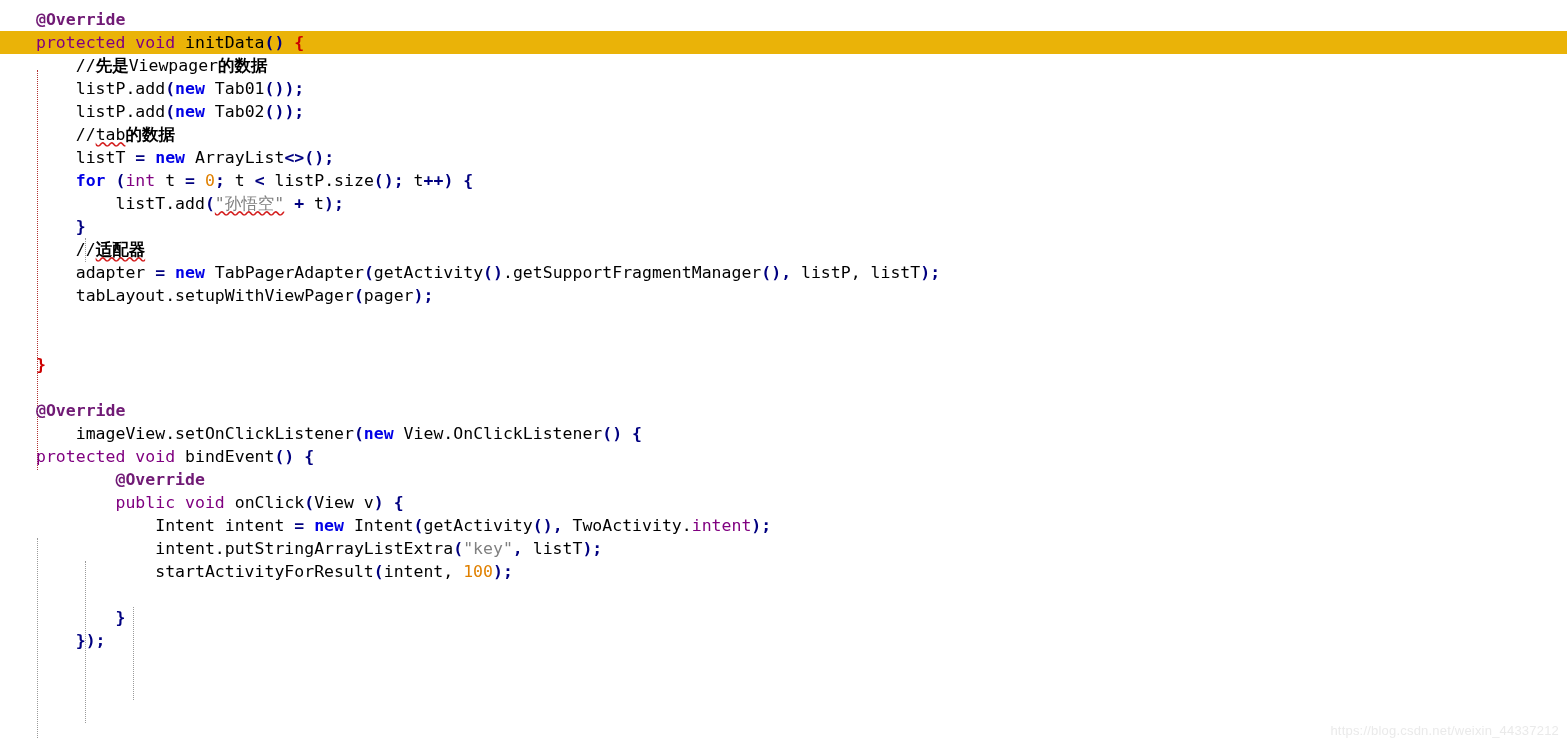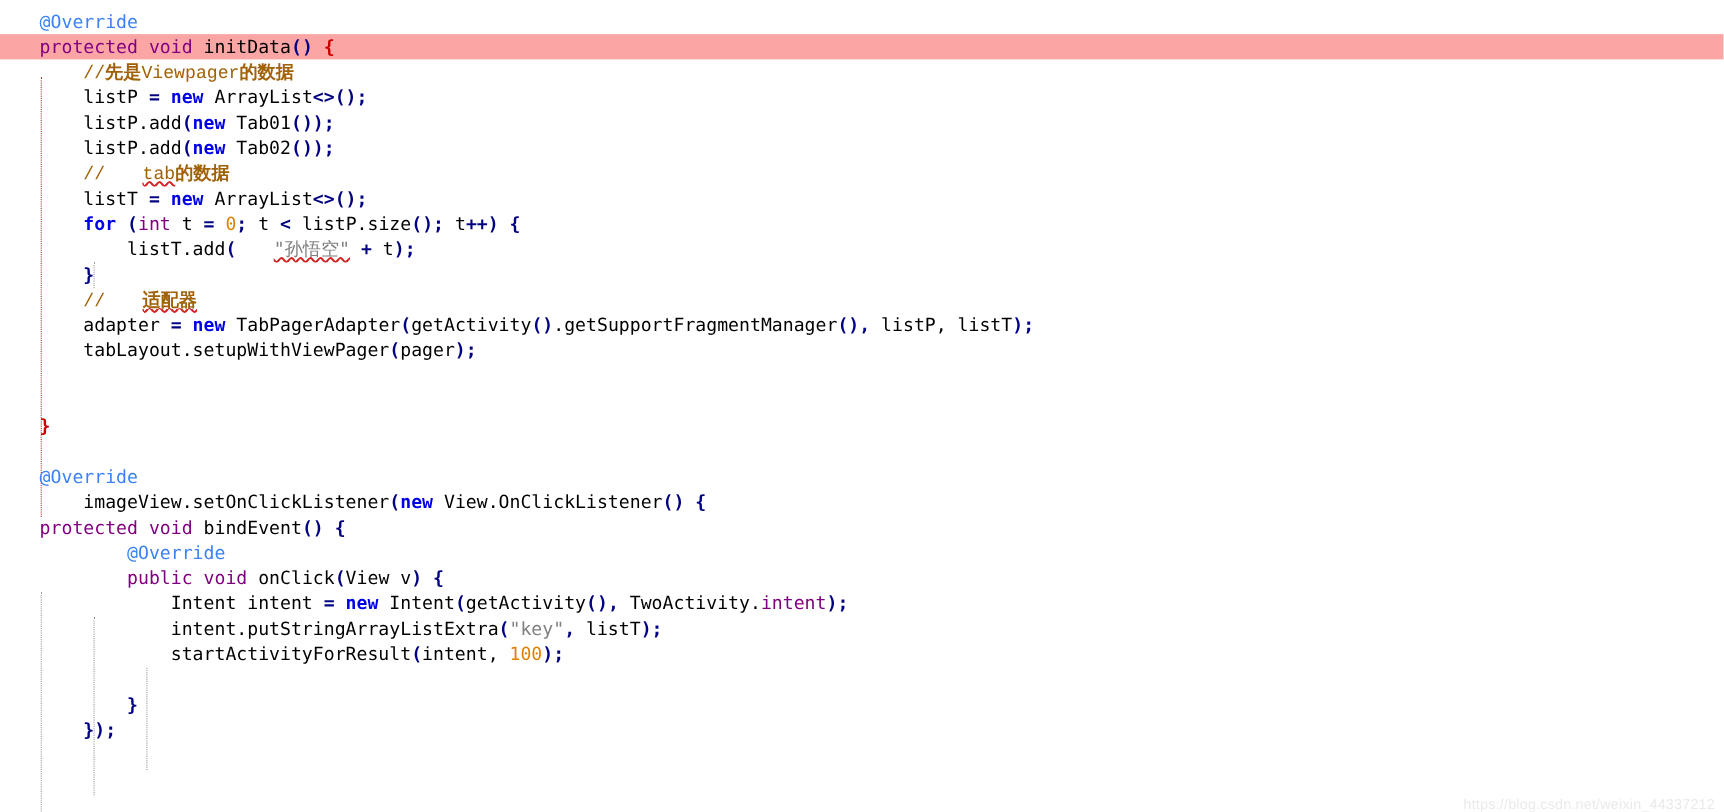--- a/index.html
+++ b/index.html
@@ -26,21 +26,21 @@
     position: relative;
     height: 23px;
     line-height: 23px;
     font-size: 16.5px;
     white-space: pre;
     color: #000000;
     padding-left: 36px;
     box-sizing: border-box;
   }
   .line.highlight {
-    background: #fca5a5;
+    background: #eab308;
   }
 
   
   .guide {
     position: absolute;
     width: 0px;
     border-left: 1px dotted #9a9a9a;
     top: 0;
     bottom: 0;
     pointer-events: none;
@@ -49,29 +49,28 @@
     border-left: 1px dotted #b03030;
   }
 
   
   .kw      { color: #800080; }              
   .kwb     { color: #0000e6; font-weight: bold; }  
   .punct   { color: #000080; font-weight: bold; }  
   .brace-r { color: #cc0000; font-weight: bold; }  
   .num     { color: #e08000; }
   .str     { color: #808080; }
-  .anno    { color: #3b82f6; }
-  .cmt     { color: #a16207; font-family: Liberation Mono, monospace; }
+  .anno    { color: #701a75; font-weight: bold; }
+  .cmt     { color: #000000; }
   .cmt b   { font-weight: bold; }
 
   
   .sq {
     text-decoration: underline wavy #d42020;
     text-decoration-skip-ink: none;
-    margin-left: 34px;
   }
 
   
   #watermark {
     position: absolute;
     right: 8px;
     bottom: 8px;
     font-family: "Liberation Sans", sans-serif;
     font-size: 13px;
     color: #eaeaea;
@@ -89,21 +88,20 @@
   <div class="guide" style="left:37px; top:530px; height:208px;"></div>
   <div class="guide" style="left:85px; top:553px; height:162px;"></div>
   <div class="guide" style="left:133px; top:599px; height:93px;"></div>
 
   <div class="line" style="margin-top:8px;"><span class="anno">@Override</span></div>
 
   <div class="line highlight"><span class="kw">protected</span> <span class="kw">void</span> <span>initData</span><span class="punct">()</span> <span class="brace-r">{</span></div>
 
   <div class="line">    <span class="cmt"><span>//</span><b>先是</b><span>Viewpager</span><b>的数据</b></span></div>
 
-  <div class="line">    <span>listP </span><span class="punct">=</span> <span class="kwb">new</span><span> ArrayList</span><span class="punct">&lt;&gt;();</span></div>
 
   <div class="line">    <span>listP.add</span><span class="punct">(</span><span class="kwb">new</span><span> Tab01</span><span class="punct">());</span></div>
 
   <div class="line">    <span>listP.add</span><span class="punct">(</span><span class="kwb">new</span><span> Tab02</span><span class="punct">());</span></div>
 
   <div class="line">    <span class="cmt"><span>//</span><span class="sq">tab</span><b>的数据</b></span></div>
 
   <div class="line">    <span>listT </span><span class="punct">=</span> <span class="kwb">new</span><span> ArrayList</span><span class="punct">&lt;&gt;();</span></div>
 
   <div class="line">    <span class="kwb">for</span><span class="punct"> (</span><span class="kw">int</span><span> t </span><span class="punct">=</span><span class="num"> 0</span><span class="punct">;</span><span> t </span><span class="punct">&lt;</span><span> listP.size</span><span class="punct">();</span><span> t</span><span class="punct">++</span><span class="punct">)</span><span class="punct"> {</span></div>

